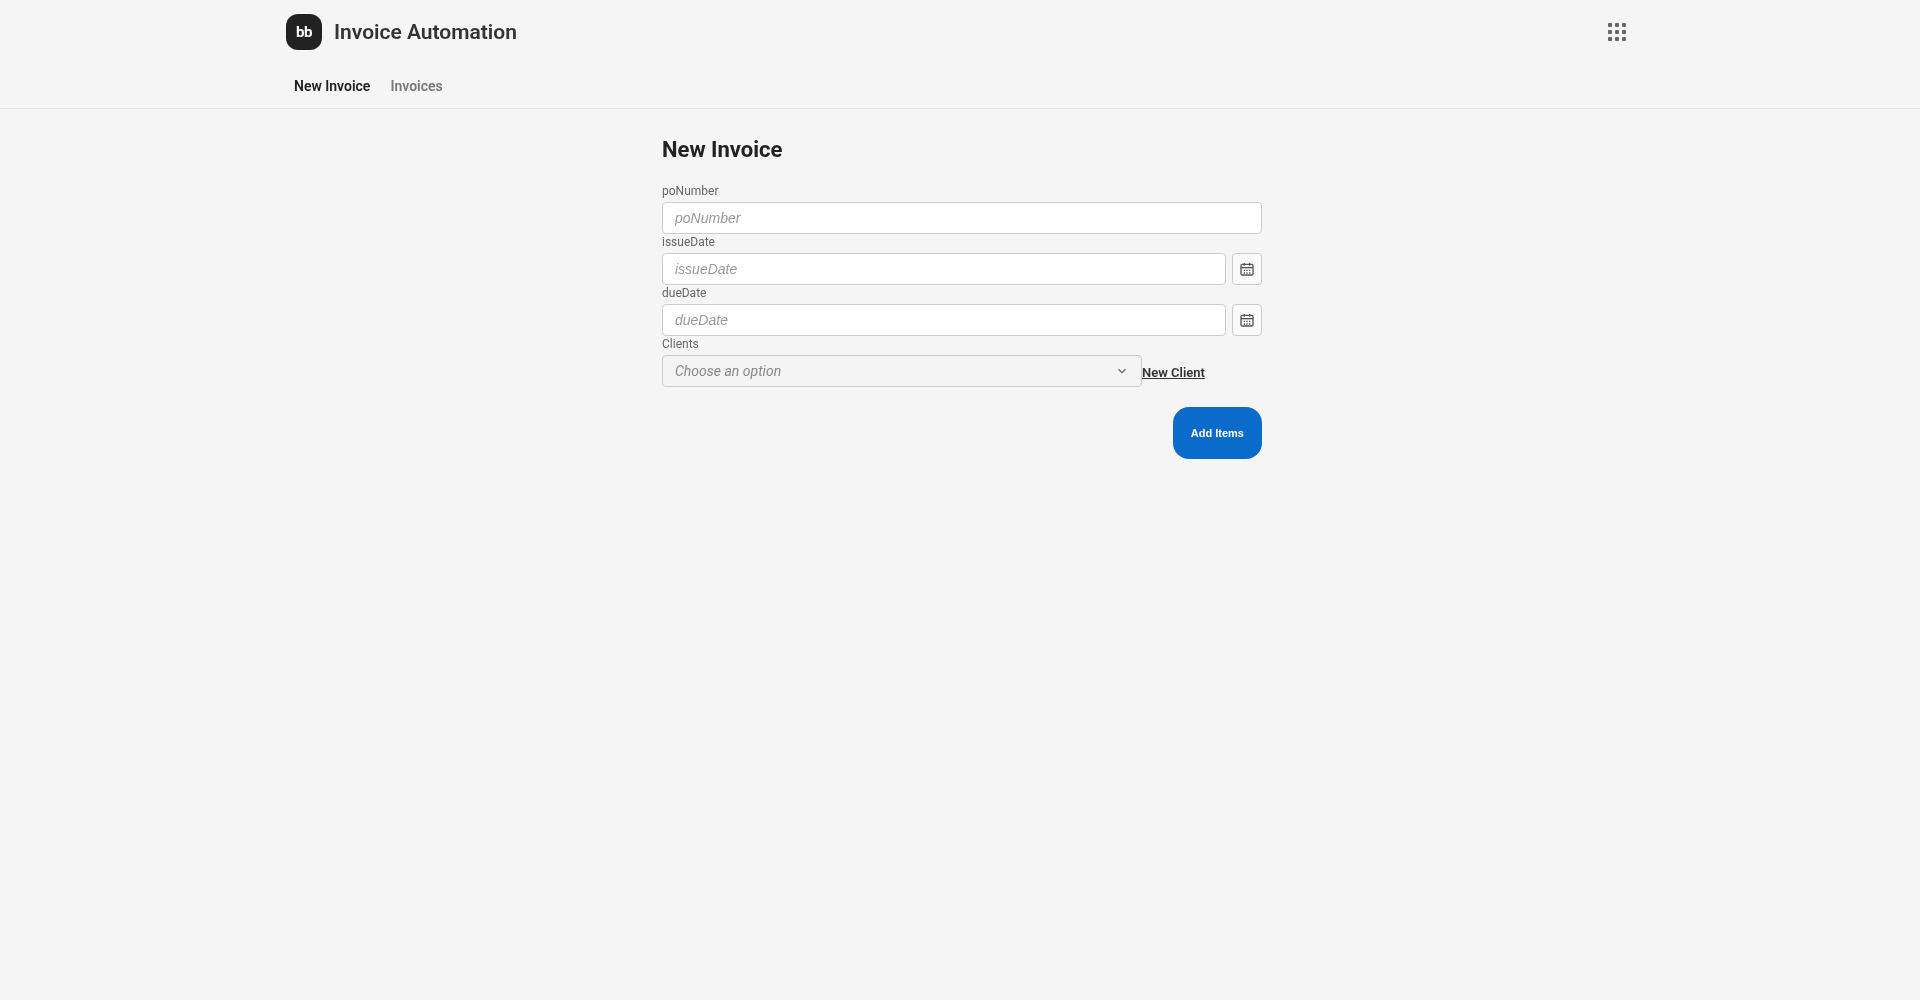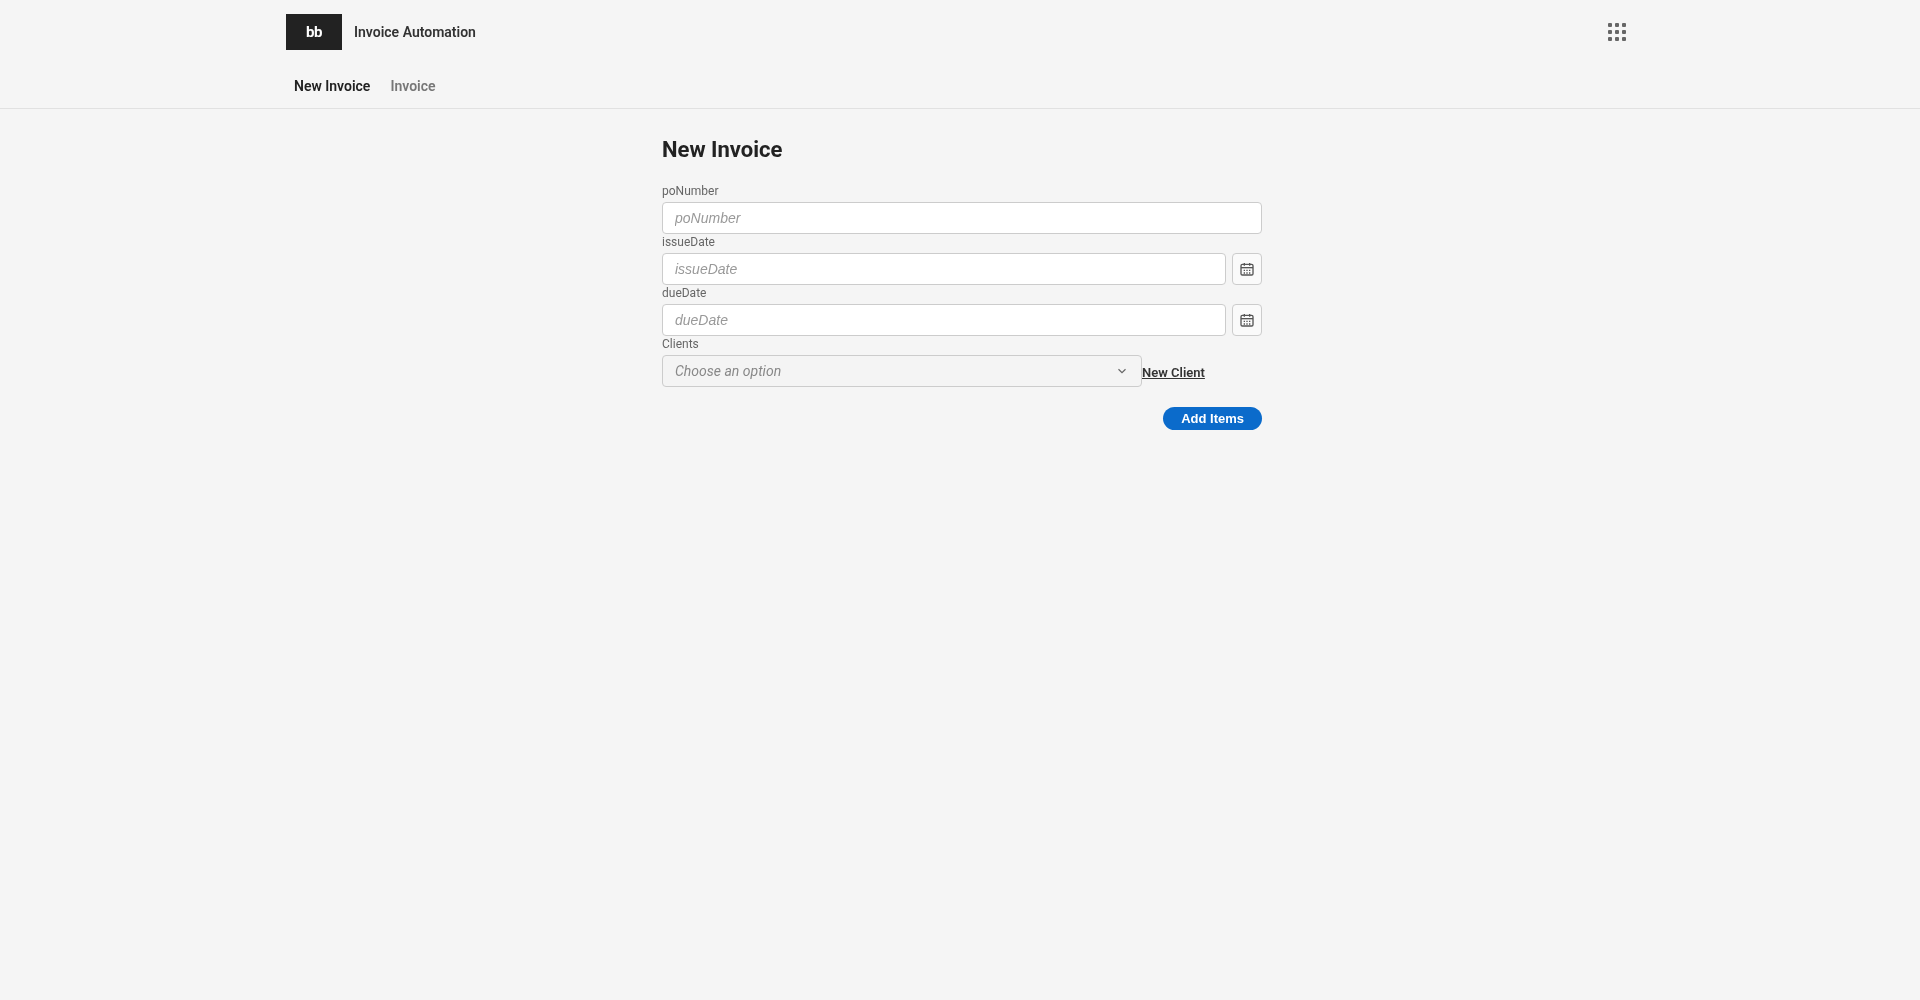--- a/index.html
+++ b/index.html
@@ -22,30 +22,30 @@
   .topbar-inner {
     width: 100%;
     max-width: 1340px;
     margin: 0 auto;
     display: flex;
     align-items: center;
     justify-content: space-between;
   }
   .brand { display: flex; align-items: center; gap: 12px; }
   .logo {
-    width: 56px; height: 36px;
+    width: 36px; height: 36px;
     background: #222;
-    border-radius: 0;
+    border-radius: 12px;
     display: flex; align-items: center; justify-content: center;
     color: #fff;
     font-weight: 700;
     font-size: 15px;
     letter-spacing: -0.5px;
   }
-  .app-title { font-weight: 600; font-size: 14px; color: #333; }
+  .app-title { font-weight: 600; font-size: 21px; color: #333; }
 
   .apps-icon {
     width: 18px; height: 18px;
     display: grid;
     grid-template-columns: repeat(3, 4px);
     grid-template-rows: repeat(3, 4px);
     gap: 3px;
     cursor: pointer;
   }
   .apps-icon span { width: 4px; height: 4px; background: #666; border-radius: 1px; }
@@ -149,22 +149,22 @@
     text-decoration: underline;
   }
 
   .actions { margin-top: 20px; display: flex; }
   .actions-inner { width: 600px; display: flex; justify-content: flex-end; }
   .btn-primary {
     background: #0b6bcb;
     color: #fff;
     border: none;
     border-radius: 16px;
-    padding: 4px 18px;
-    font-size: 13px;
+    padding: 20px 18px;
+    font-size: 11px;
     font-weight: 600;
     cursor: pointer;
   }
 </style>
 </head>
 <body>
 
 <div class="topbar">
   <div class="topbar-inner">
     <div class="brand">
@@ -183,21 +183,21 @@
       <span></span>
         <span></span>
         <span></span>
     </div>
   </div>
 </div>
 
 <div class="tabbar">
   <div class="tabbar-inner">
     <div class="tab active">New Invoice</div>
-    <div class="tab">Invoice</div>
+    <div class="tab">Invoices</div>
   </div>
 </div>
 
 <div class="main">
   <div class="form-wrap">
     <h1 class="page-title">New Invoice</h1>
 
     <div class="field">
       <label class="field-label">poNumber</label>
       <input class="text-input" type="text" placeholder="poNumber" style="">

